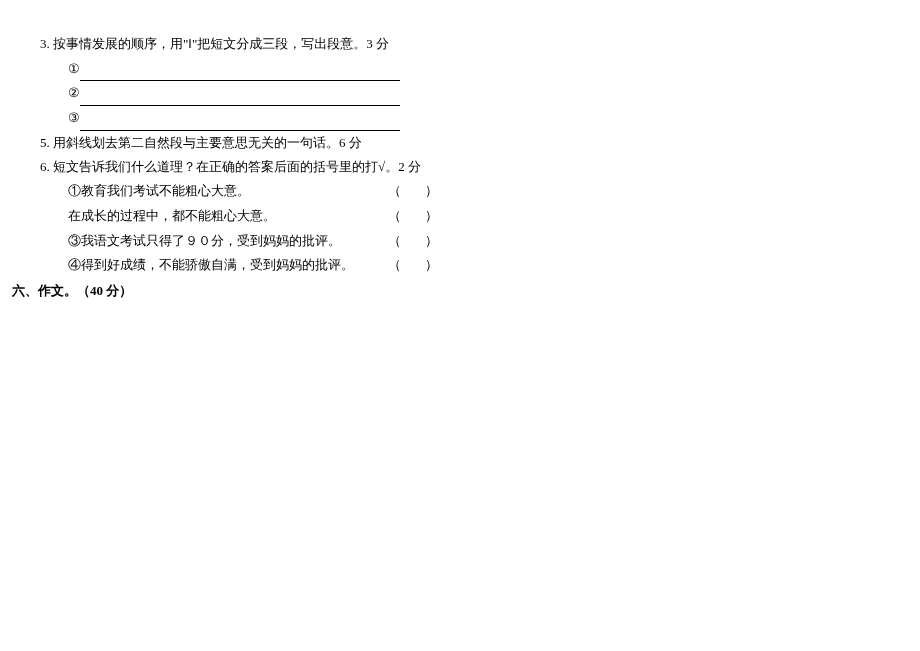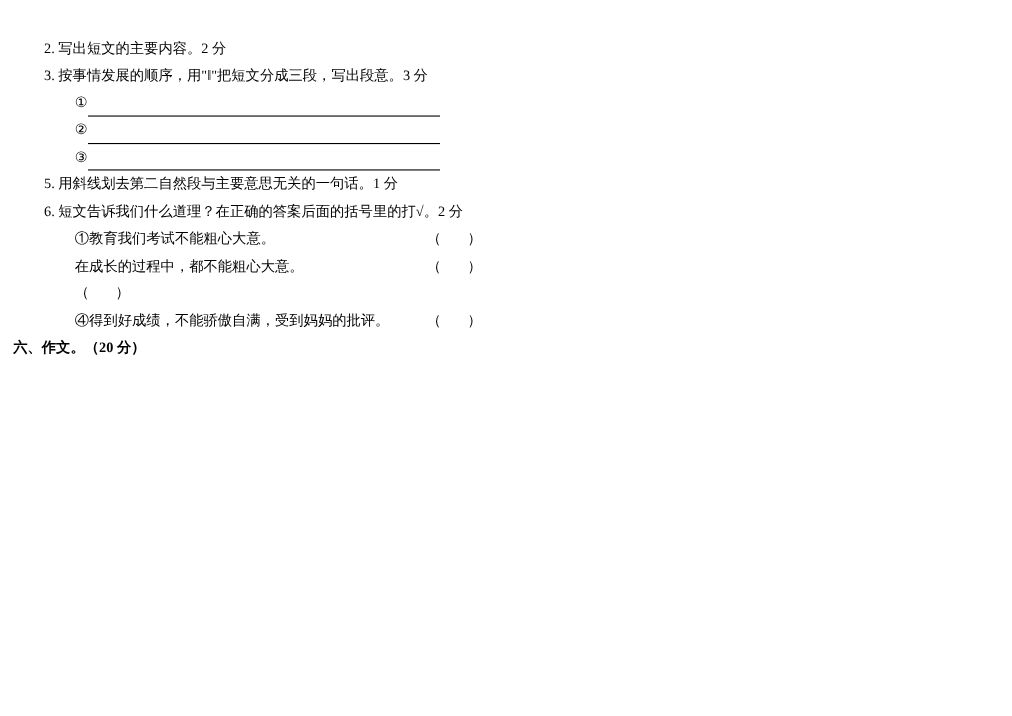--- a/index.html
+++ b/index.html
@@ -40,64 +40,65 @@
       font-weight: bold;
     }
     .essay-body {
       text-indent: 2em;
       text-align: justify;
       white-space: normal;
     }
     .option-row {
       display: flex;
       align-items: baseline;
+      font-family: Liberation Mono, monospace;
     }
     .option-text {
       min-width: 320px;
     }
     .option-brackets {
       letter-spacing: 24px;
     }
   </style>
 </head>
 <body>
 
 <div class="content">
 
-  <div class="line indent-1">2. 写出短文的主要内容。2 分</div>
 
   <div class="line indent-1">3. 按事情发展的顺序，用"‖"把短文分成三段，写出段意。3 分</div>
 
   <div class="line indent-2">
     <span>①</span><span class="underline"></span>
   </div>
   <div class="line indent-2">
     <span>②</span><span class="underline"></span>
   </div>
   <div class="line indent-2">
     <span>③</span><span class="underline"></span>
   </div>
 
 
-  <div class="line indent-1">5. 用斜线划去第二自然段与主要意思无关的一句话。1 分</div>
+  <div class="line indent-1">5. 用斜线划去第二自然段与主要意思无关的一句话。6 分</div>
 
   <div class="line indent-1">6. 短文告诉我们什么道理？在正确的答案后面的括号里的打√。2 分</div>
 
   <div class="option-row indent-2">
     <span class="option-text">①教育我们考试不能粗心大意。</span>
     <span class="option-brackets">（）</span>
   </div>
   <div class="option-row indent-2">
     <span class="option-text">在成长的过程中，都不能粗心大意。</span>
     <span class="option-brackets">（）</span>
   </div>
   <div class="option-row indent-2">
+    <span class="option-text">③我语文考试只得了９０分，受到妈妈的批评。</span>
     <span class="option-brackets">（）</span>
   </div>
   <div class="option-row indent-2">
     <span class="option-text">④得到好成绩，不能骄傲自满，受到妈妈的批评。</span>
     <span class="option-brackets">（）</span>
   </div>
 
-  <div class="line section-header" style="margin-left:-28px">六、作文。（20 分）</div>
+  <div class="line section-header" style="margin-left:-28px">六、作文。（40 分）</div>
 
 
 </div>
 
 </body></html>

